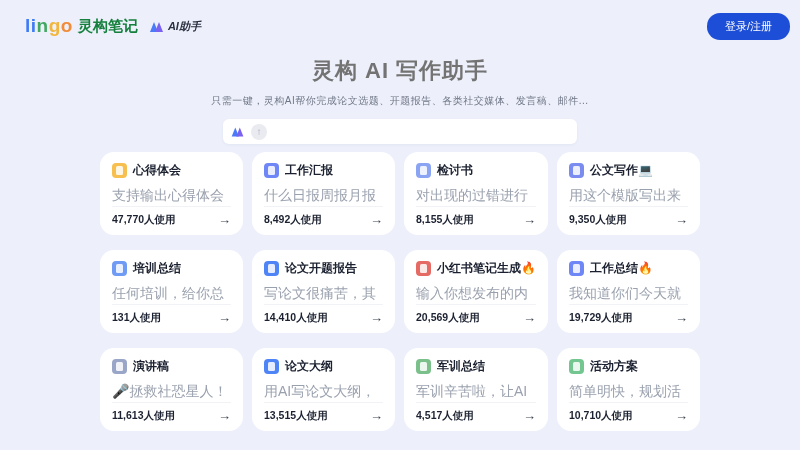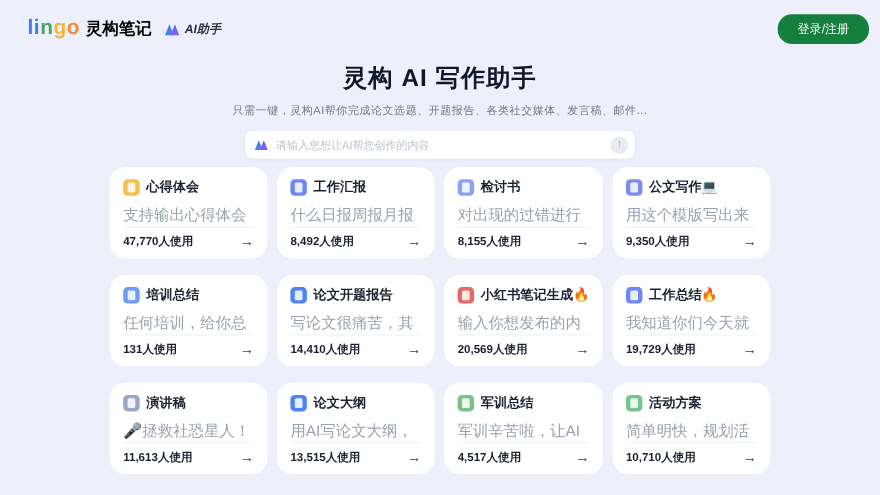--- a/index.html
+++ b/index.html
@@ -9,34 +9,34 @@
     background:#edf0fb;
     overflow:hidden;
     color:#20242e;
   }
   .page { width:800px; height:450px; position:relative; }
 
   
   .header { display:flex; align-items:center; padding:12px 10px 0 25px; height:40px; }
   .logo { display:flex; align-items:center; cursor:pointer; }
   .logo-word { font-size:19px; font-weight:bold; letter-spacing:0.5px; }
-  .logo-name { font-size:15px; font-weight:bold; color:#000000; margin-left:5px; }
+  .logo-name { font-size:15px; font-weight:bold; color:#15803d; margin-left:5px; }
   .nav-ai { display:flex; align-items:center; margin-left:12px; gap:4px; cursor:pointer;font-style:italic; }
   .nav-ai-label { font-size:11px; color:#2a3040; font-weight:bold; }
   .tri-icon { width:14px; height:11px; position:relative; display:inline-block; }
   .tri-icon .t1 { position:absolute; left:0; bottom:0; width:0; height:0;
     border-left:4px solid transparent; border-right:4px solid transparent; border-bottom:10px solid #4a7af8; }
   .tri-icon .t2 { position:absolute; left:5px; bottom:0; width:0; height:0;
     border-left:4px solid transparent; border-right:4px solid transparent; border-bottom:10px solid #7b61f0; }
-  .login-btn { margin-left:auto; background:#15803d; color:#fff; border:none; border-radius:13px;
+  .login-btn { margin-left:auto; background:#1d4ed8; color:#fff; border:none; border-radius:13px;
     font-size:11px; padding:6px 18px; cursor:pointer; font-family:inherit; }
 
   
   .hero { text-align:center; margin-top:16px; }
-  .hero-title { font-size:22px; font-weight:bold; color:#0f172a; letter-spacing:1px; }
+  .hero-title { font-size:22px; font-weight:bold; color:#737373; letter-spacing:1px; }
   .hero-subtitle { font-size:10px; color:#6f7686; margin-top:8px; letter-spacing:0.5px; }
   .hero-input {
     width:354px; height:25px; margin:11px auto 0; background:#fff; border-radius:6px;
     display:flex; align-items:center; padding:0 6px 0 8px; gap:6px;
     box-shadow:0 1px 3px rgba(40,60,120,0.06); cursor:text;
   }
   .hero-input .tri-icon { transform:scale(0.9); }
   .input-placeholder { font-size:10px; color:#bcc2cd; flex:1; text-align:left; }
   .send-btn { width:16px; height:16px; border-radius:50%; background:#e9ebf1; border:none;
     color:#a9aeb9; font-size:10px; line-height:15px; text-align:center; cursor:pointer; padding:0; }
@@ -82,21 +82,20 @@
   </div>
 
   <div class="hero">
     <div class="hero-title">灵构 AI 写作助手</div>
     <div class="hero-subtitle">只需一键，灵构AI帮你完成论文选题、开题报告、各类社交媒体、发言稿、邮件...</div>
     <div class="hero-input">
       <span class="tri-icon">
           <i class="t1"></i>
           <i class="t2"></i>
         </span>
-      <span class="input-placeholder">请输入您想让AI帮您创作的内容</span>
       <button class="send-btn">↑</button>
     </div>
   </div>
 
 
   <div class="cards" id="cards">
       <div class="card">
     <div class="card-head">
       <span class="card-icon" style="background: rgb(246, 191, 79);"></span>
       <span class="card-title">心得体会</span>

